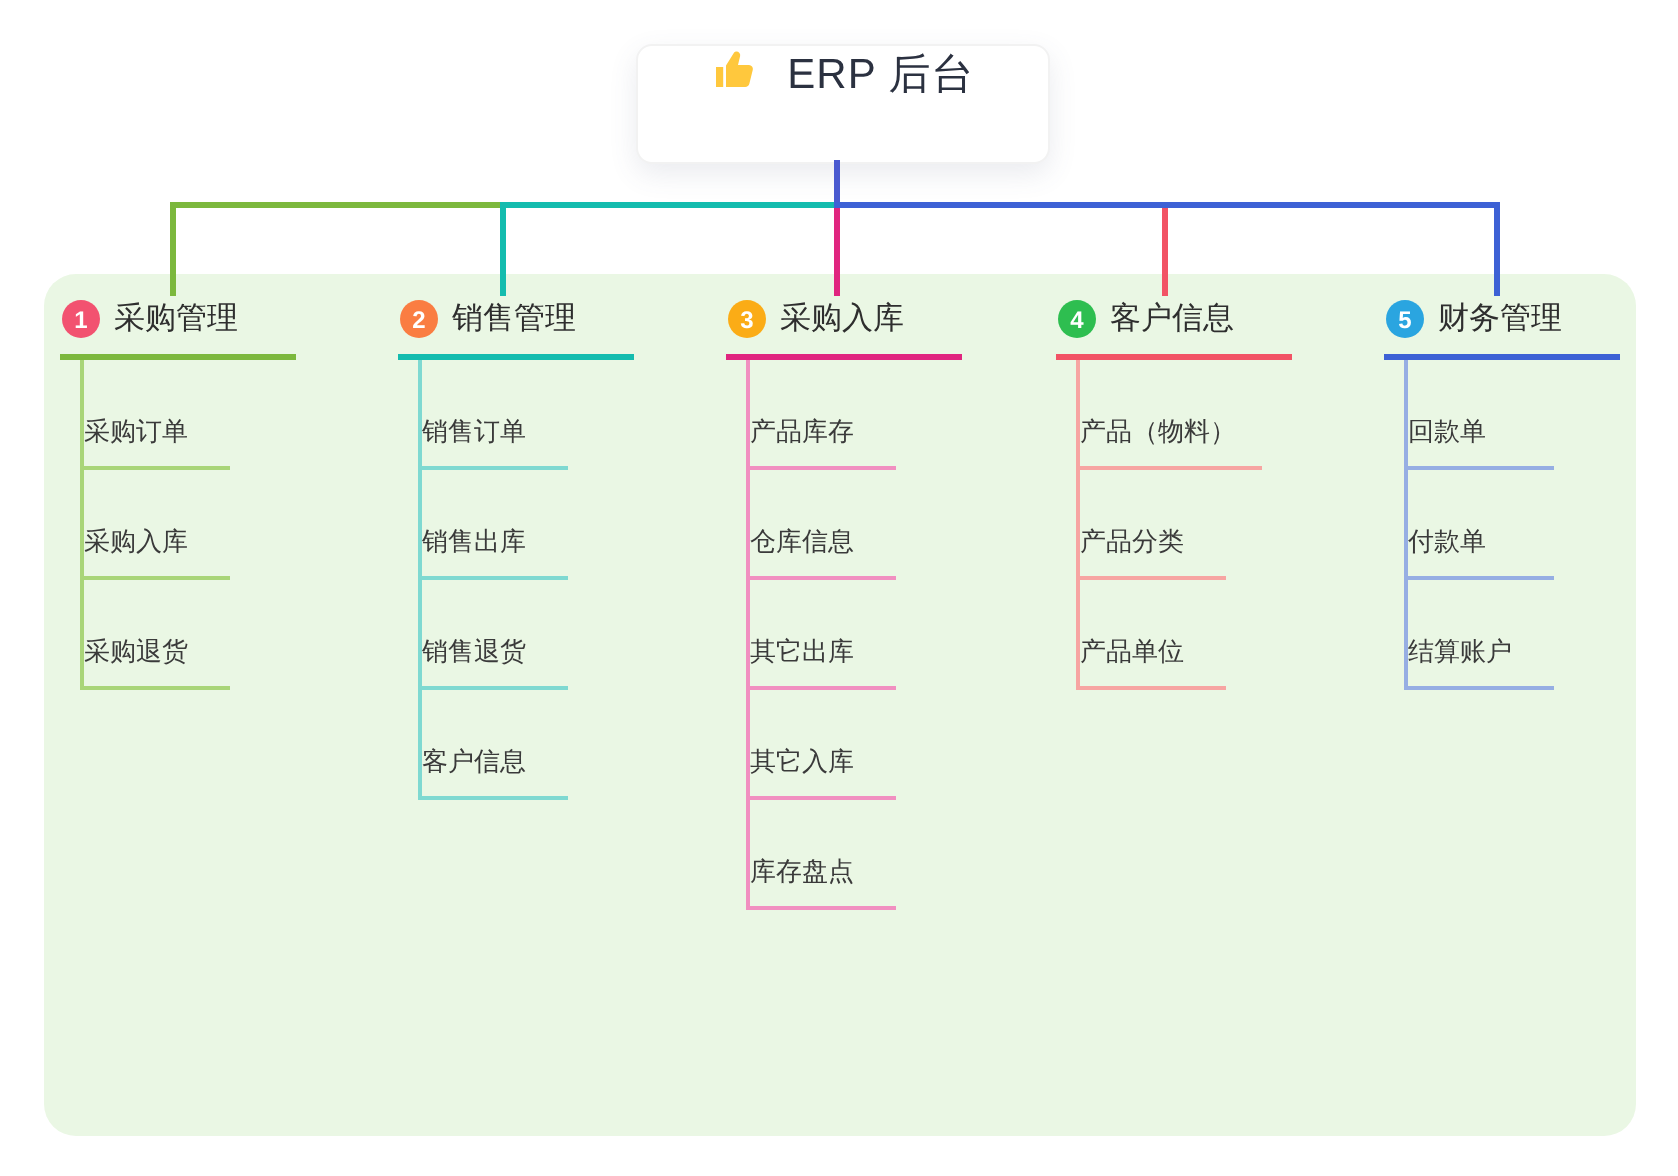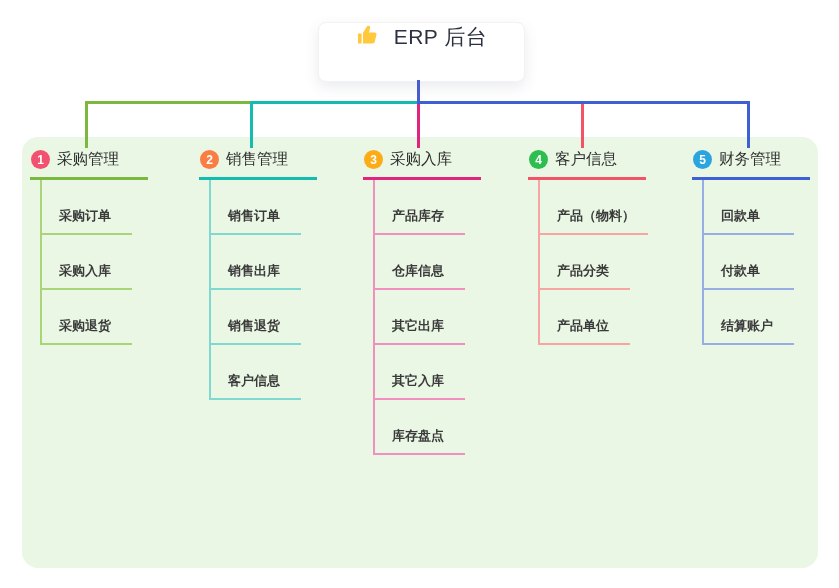--- a/index.html
+++ b/index.html
@@ -40,22 +40,22 @@
     background:var(--badge);color:#fff;font-size:12px;font-weight:bold;
     display:flex;align-items:center;justify-content:center;line-height:1;
   }
   .children{
     list-style:none;margin:0 0 0 10px;padding:0;
     border-left:2px solid var(--light);
     display:flow-root;width:max-content;
   }
   .children li{
     width:max-content;min-width:60px;
-    padding:26px 13px 8px 17px;border-bottom:2px solid var(--light);
-    font-size:13px;color:#3a3a3a;line-height:19px;cursor:pointer;font-weight:bold;
+    padding:26px 13px 8px 0;border-bottom:2px solid var(--light);
+    font-size:13px;color:#3a3a3a;line-height:19px;cursor:pointer;
   }
 </style>
 </head>
 <body>
 
 <div class="canvas">
 
   <div class="panel"></div>
 
   <div class="root-card">

